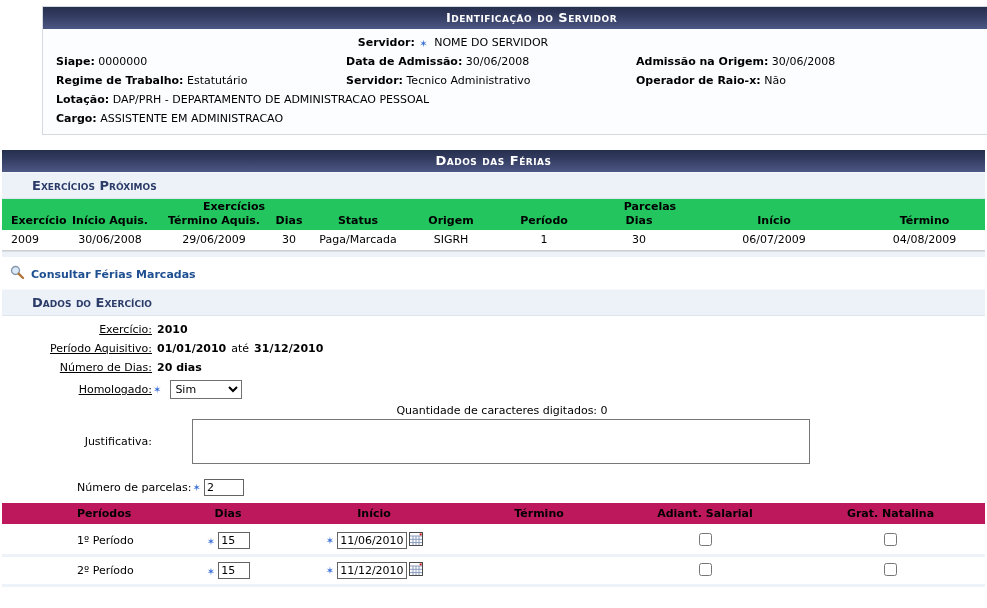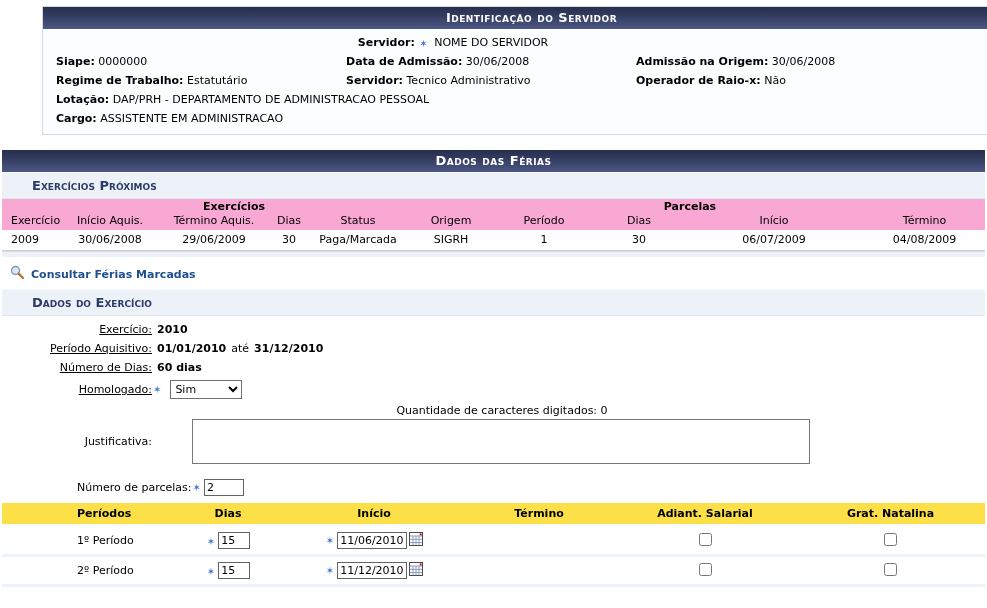--- a/index.html
+++ b/index.html
@@ -31,25 +31,25 @@
 
   
   .ferias-box { margin:15px 2px 0 2px; }
   .subheader {
     background:#edf1f8; color:#2b3c68; font-weight:bold; font-variant:small-caps;
     font-size:13px; padding:5px 0 5px 30px;
     border-top:1px solid #f5f8fc; border-bottom:1px solid #dfe5ef;
   }
 
   
-  .ex-head-band { background:#f9a8d4; border-bottom:1px solid #cfcfcf; }
+  .ex-head-band { background:#22c55e; border-bottom:1px solid #cfcfcf; }
   .group-row { position:relative; height:14px; }
   .group-label { position:absolute; top:1px; transform:translateX(-50%); font-weight:bold; white-space:nowrap; }
   table { border-collapse:collapse; table-layout:fixed; width:983px; }
-  .ex-table th { font-weight:normal; text-align:center; padding:1px 0 3px 0; }
+  .ex-table th { font-weight:bold; text-align:center; padding:1px 0 3px 0; }
   .ex-table th.first, .ex-table td.first { text-align:left; padding-left:9px; }
   .ex-table td { text-align:center; padding:3px 0 4px 0; background:#fff; }
   .ex-bottom-strip { height:6px; background:#edf1f8; border-top:1px solid #d8dee8; }
 
   
   .link-row { padding:8px 0 6px 8px; display:flex; align-items:center; background:#fff; }
   .link-row a { color:#1d4f91; font-weight:bold; text-decoration:none; margin-left:6px; }
 
   
   .form-area { background:#fff; padding:4px 0 8px 0; }
@@ -73,21 +73,21 @@
 
   
   .parc-row { display:flex; align-items:center; padding:7px 0 7px 75px; background:#fff; }
   input[type=text] {
     height:17px; border:1px solid #636363; font-size:11px; padding:1px 2px;
     font-family:"DejaVu Sans","Liberation Sans",sans-serif;
   }
   .in-parcelas { width:40px; }
   .in-dias { width:32px; }
   .in-date { width:70px; }
-  .parc-table thead th { background:#fde047; font-weight:bold; text-align:center; padding:4px 0; border-bottom:3px solid #fdfdfd; }
+  .parc-table thead th { background:#be185d; font-weight:bold; text-align:center; padding:4px 0; border-bottom:3px solid #fdfdfd; }
   .parc-table thead th.first { text-align:left; padding-left:75px; }
   .parc-table td { background:#fff; text-align:center; padding:5px 0; border-bottom:3px solid #eef2f9; }
   .parc-table td.first { text-align:left; padding-left:75px; }
   .date-cell { display:inline-flex; align-items:center; }
   .cal-icon { margin-left:2px; display:inline-block; cursor:pointer; }
   input[type=checkbox] { width:13px; height:13px; }
 </style>
 </head>
 <body>
 
@@ -115,21 +115,21 @@
 </div>
 
 <div class="ferias-box">
   <div class="navy-bar">Dados das Férias</div>
 
   <div class="subheader">Exercícios Próximos</div>
 
   <div class="ex-head-band">
     <div class="group-row">
       <span class="group-label" style="left:232px">Exercícios</span>
-      <span class="group-label" style="left:688px">Parcelas</span>
+      <span class="group-label" style="left:648px">Parcelas</span>
     </div>
     <table class="ex-table">
       <colgroup>
         <col style="width:60px">
           <col style="width:96px">
           <col style="width:112px">
           <col style="width:38px">
         <col style="width:100px">
           <col style="width:86px">
           <col style="width:100px">
@@ -185,21 +185,21 @@
       <span class="fval bold">2010</span>
     </div>
     <div class="frow">
       <span class="flabel">Período Aquisitivo:</span>
       <span class="fval bold">01/01/2010</span>
       <span class="fval">até</span>
       <span class="fval bold">31/12/2010</span>
     </div>
     <div class="frow">
       <span class="flabel">Número de Dias:</span>
-      <span class="fval bold">60 dias</span>
+      <span class="fval bold">20 dias</span>
     </div>
     <div class="frow">
       <span class="flabel">Homologado:</span>
       <span class="star">✶</span>
       <select>
         <option>Sim</option>
       </select>
     </div>
     <div class="counts-row">
       <div>Quantidade de caracteres digitados: 0</div>

